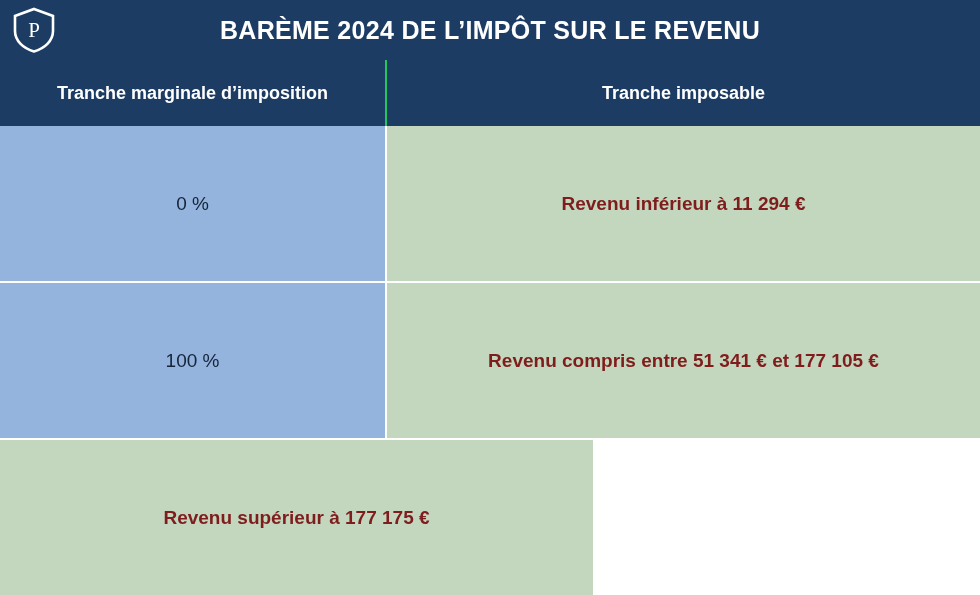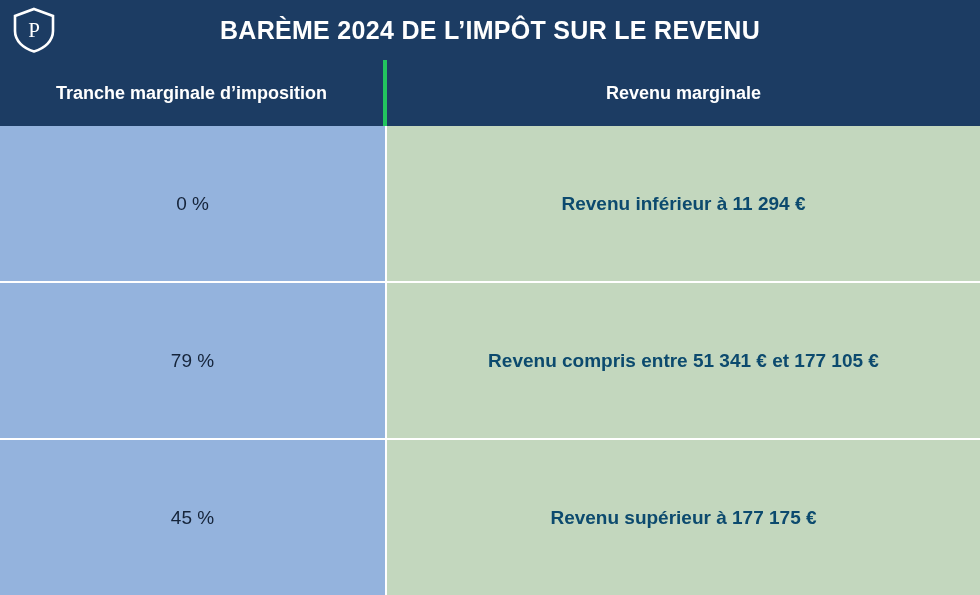--- a/index.html
+++ b/index.html
@@ -64,21 +64,21 @@
     color: #ffffff;
     font-size: 18px;
     font-weight: bold;
     display: flex;
     align-items: center;
     justify-content: center;
     box-sizing: border-box;
   }
   .col-left { width: 387px; flex: 0 0 387px; }
   .col-right { width: 593px; flex: 0 0 593px; }
-  .head-left { border-right: 4px solid #22c55e; }
+  .head-left { border-right: 2px solid #22c55e; }
 
   
   .body-rows {
     flex: 1 1 auto;
     display: flex;
     flex-direction: column;
   }
   .row {
     flex: 1 1 0;
     display: flex;
@@ -96,21 +96,21 @@
   }
   .cell-rate {
     background: #94b3dd;
     color: #15243a;
     font-size: 19px;
     font-weight: normal;
     border-right: 2px solid #ffffff;
   }
   .cell-income {
     background: #c3d7be;
-    color: #0c4a6e;
+    color: #7f1d1d;
     font-size: 19px;
     font-weight: bold;
     padding: 0 0;
   }
 </style>
 </head>
 <body>
 
 <div class="sheet">
 
@@ -119,36 +119,35 @@
       <svg width="44" height="46" viewBox="0 0 44 46" aria-hidden="true">
         <path d="M22 2 L41 9 V24 C41 34 32.5 41.5 22 44.5 C11.5 41.5 3 34 3 24 V9 Z" fill="none" stroke="#ffffff" stroke-width="2.6"></path>
         <text x="22" y="30" text-anchor="middle" font-family="Liberation Serif, serif" font-size="21" fill="#ffffff">P</text>
       </svg>
     </span>
     <span class="title-text">BARÈME 2024 DE L’IMPÔT SUR LE REVENU</span>
   </div>
 
   <div class="head-row">
     <div class="head-cell col-left head-left">Tranche marginale d’imposition</div>
-    <div class="head-cell col-right">Revenu marginale</div>
+    <div class="head-cell col-right">Tranche imposable</div>
   </div>
 
   <div class="body-rows">
 
     <div class="row">
       <div class="cell cell-rate col-left">0 %</div>
       <div class="cell cell-income col-right">Revenu inférieur à 11 294 €</div>
     </div>
 
 
 
     <div class="row">
-      <div class="cell cell-rate col-left">79 %</div>
+      <div class="cell cell-rate col-left">100 %</div>
       <div class="cell cell-income col-right">Revenu compris entre 51 341 € et 177 105 €</div>
     </div>
 
     <div class="row">
-      <div class="cell cell-rate col-left">45 %</div>
       <div class="cell cell-income col-right">Revenu supérieur à 177 175 €</div>
     </div>
 
   </div>
 </div>
 
 </body></html>

